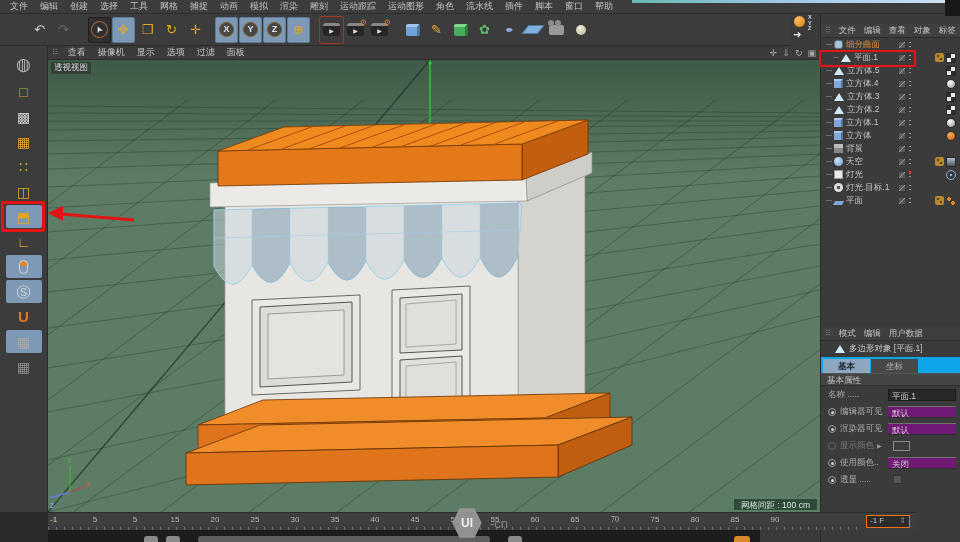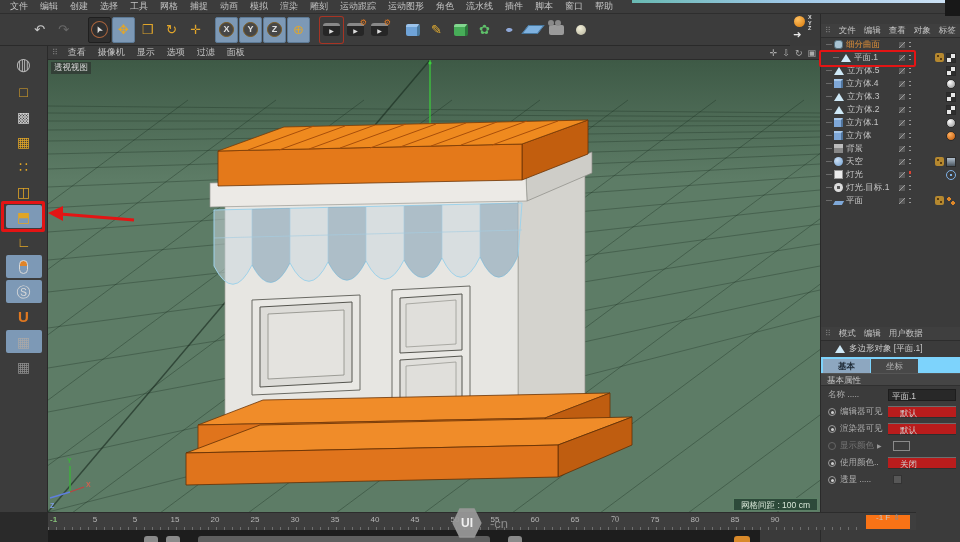--- a/index.html
+++ b/index.html
@@ -87,43 +87,43 @@
 .m-orangeball{border-radius:50%;background:radial-gradient(circle at 35% 30%,#ffb060,#bf5606)}
 .m-skythumb{background:linear-gradient(180deg,#b2c0cd,#73808c 60%,#49535c)}
 .m-ctag{width:9px;height:9px;border:none;background-color:#b5882f;border-radius:2px;background-image:radial-gradient(circle 1px at 3px 3px,#5a3c10 95%,transparent),radial-gradient(circle 1px at 6px 6px,#5a3c10 95%,transparent)}
 .m-odots{border:none;background:radial-gradient(circle 2px at 3px 3px,#e08828 95%,transparent),radial-gradient(circle 2px at 7px 7px,#e08828 95%,transparent)}
 .m-target{border:1px solid #7fb2e8;border-radius:50%;background:radial-gradient(circle 1.5px at 50% 50%,#7fb2e8 95%,transparent)}
 
 #am{position:absolute;left:0;top:313px;width:100%}
 #am-title{height:16px;display:flex;align-items:center;padding-left:14px}
 #am-title .oi{margin-right:4px}
 #am-title-text{font-size:8.5px;color:#cacaca}
-#am-tabs{height:16px;display:flex;align-items:flex-end;padding:0 2px;background:#7dd3fc}
+#am-tabs{height:16px;display:flex;align-items:flex-end;padding:0 2px;background:#0ea5e9}
 .tab{height:14px;line-height:14px;padding:0 15px;font-size:8.5px;background:#484848;color:#b6b6b6;margin-right:1px}
 .tab.act{background:#8da7c0;color:#1c2732;font-weight:bold}
 #am-section{height:13px;line-height:13px;font-size:8.5px;color:#c2c2c2;background:#454545;border-top:1px solid #555;border-bottom:1px solid #303030;padding-left:6px}
 .af{height:17px;display:flex;align-items:center;padding:0 4px 0 7px}
 .radio{flex:none;width:8px;height:8px;border:1px solid #9a9a9a;border-radius:50%;margin-right:4px;position:relative}
 .radio::after{content:"";position:absolute;left:2px;top:2px;width:3px;height:3px;border-radius:50%;background:#d0d0d0}
 .radio.dis{border-color:#666}.radio.dis::after{display:none}
 .al{font-size:8.5px;color:#aeaeae;white-space:nowrap}
 .al.dis{color:#757575}
 .arr{font-size:6px;color:#999;margin-left:3px}
 .ctl{margin-left:auto;flex:none}
 .inp{width:68px;height:12px;line-height:12px;background:#282828;border:1px solid #1d1d1d;color:#cccccc;font-size:8.5px;padding:0 3px}
 .lnk{width:68px;height:11px;background:#303030;border:1px solid #262626}
-.dd{width:68px;height:12px;line-height:12px;background:#b91c1c;border-top:1px solid #6e6e6e;border-bottom:1px solid #2e2e2e;color:#cfcfcf;font-size:8.5px;padding:0 12px}
+.dd{width:68px;height:12px;line-height:12px;background:#701a75;border-top:1px solid #6e6e6e;border-bottom:1px solid #2e2e2e;color:#cfcfcf;font-size:8.5px;padding:0 4px}
 .sw{width:17px;height:10px;background:#3c3c3c;border:1px solid #8a8a8a;margin-right:46px}
 .cb{width:9px;height:9px;background:#575757;border:1px solid #333;margin-right:54px}
 
 #timeline{position:absolute;left:48px;top:512px;width:868px;height:18px;background:#3e3e3e;border-top:1px solid #2c2c2c}
 #ruler{position:absolute;left:0;top:0;width:812px;height:18px;background-image:repeating-linear-gradient(90deg,#6e6e6e 0 1px,transparent 1px 8px);background-size:100% 3px;background-position:0 14px;background-repeat:no-repeat}
 .tick{position:absolute;top:2px;font-size:8px;color:#b6b6b6;transform:translateX(-50%)}
 .tick.cur{color:#86c27a;transform:none;font-weight:bold}
-#frame-box{position:absolute;left:818px;top:2px;width:44px;height:13px;background:#2c2c2c;border:7px solid #f97316;display:flex;align-items:flex-end;font-size:8px;color:#c6c6c6;padding:0 3px}
+#frame-box{position:absolute;left:818px;top:2px;width:44px;height:13px;background:#2c2c2c;border:1px solid #f97316;display:flex;align-items:flex-start;font-size:8px;color:#c6c6c6;padding:0 3px}
 #frame-box .st{margin-left:auto;color:#8a8a8a;font-size:8px}
 #bl-corner{position:absolute;left:0;top:512px;width:48px;height:30px;background:#2a2a2a}
 #bottombar{position:absolute;left:48px;top:530px;width:712px;height:12px;background:#1d1d1d}
 .blip{position:absolute;bottom:0;height:6px;border-radius:3px 3px 0 0;background:#8a8a8a}
 
 #watermark{position:absolute;left:452px;top:506px;width:90px;height:34px;z-index:60;display:flex;align-items:center;opacity:.92}
 #wm-hex{width:30px;height:32px;background:#9a9a9a;clip-path:polygon(25% 4%,75% 4%,99% 50%,75% 96%,25% 96%,1% 50%);display:flex;align-items:center;justify-content:center;color:#fff;font-weight:bold;font-size:12px}
 #wm-suf{color:#8f8f8f;font-size:13px;margin-left:8px}
 
 .anno{position:absolute;border:3px solid #e41414;border-radius:2px;z-index:100;pointer-events:none}

